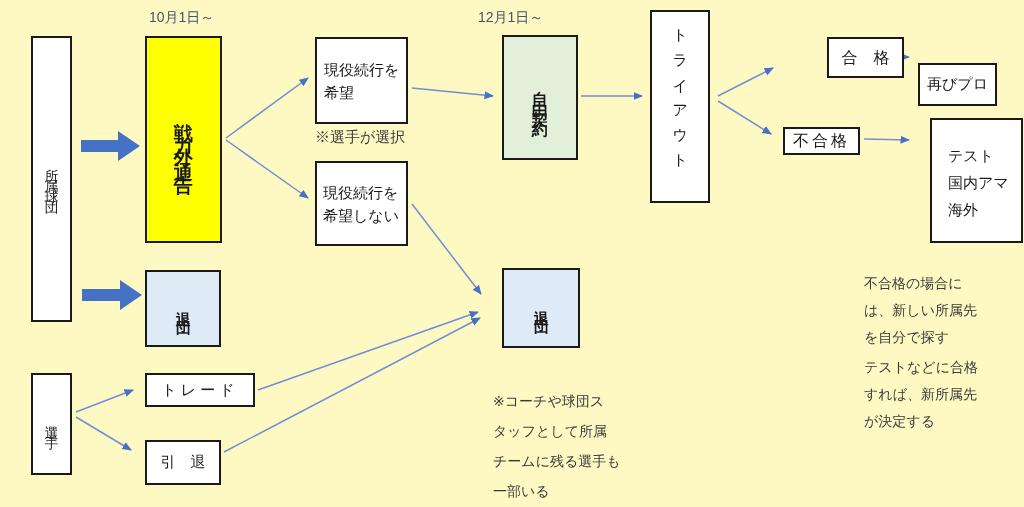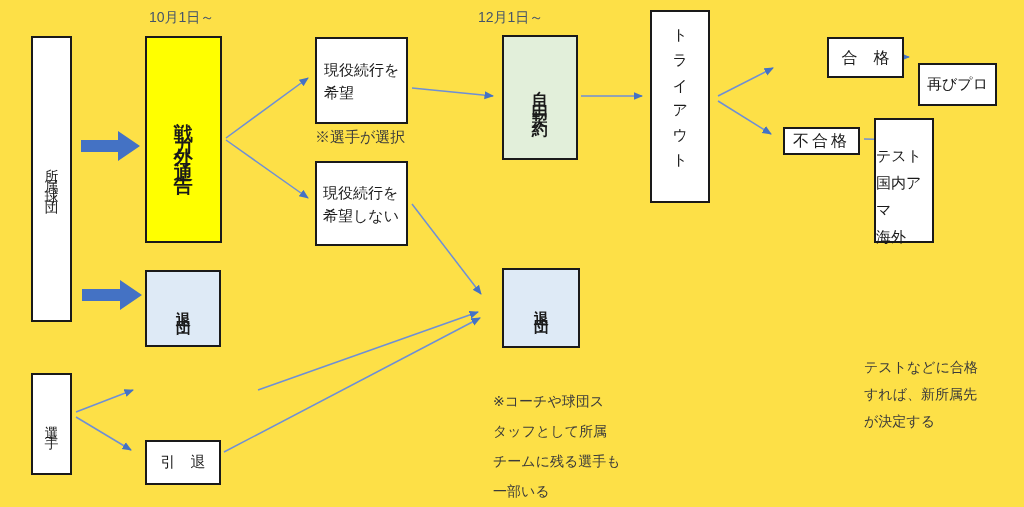--- a/index.html
+++ b/index.html
@@ -1,20 +1,20 @@
 <!DOCTYPE html>
 <html style="--notice-fill: #FFFF00; --free-agent-fill: #E2EFDA; --leave-fill: #DEEAF6; --thick-arrow: #4472C4; --thin-arrow-line: #6E8FD6; --arrow-head: #4472C4; --border-color: #1A1A1A; --box-text: #1A1A1A; --date-text: #44546A; --note-text: #3B3B3B;"><head>
 <meta charset="utf-8">
 <style>
   html, body { margin: 0; padding: 0; background: #ffffff; }
   #stage {
     position: relative;
     width: 1024px;
     height: 507px;
-    background: #fde047;
+    background: #fef9c3;
     font-family: "Liberation Sans", "DejaVu Sans", sans-serif;
     color: var(--box-text, #1a1a1a);
     overflow: hidden;
   }
   #arrow-layer { position: absolute; left: 0; top: 0; pointer-events: none; }
   .thin-line { stroke: var(--thin-arrow-line, #6e8fd6); stroke-width: 1.5; fill: none; }
   .head-shape { fill: var(--arrow-head, #4472C4); }
   .thick-shape { fill: var(--thick-arrow, #4472C4); }
 
   .box {
@@ -58,21 +58,21 @@
   #box-leave2 .vtext { letter-spacing: 9px; }
 
   
   #box-tryout { left: 650px; top: 10px; width: 60px; height: 193px; font-size: 15px; padding-bottom: 26px; }
   #box-tryout .vtext { letter-spacing: 8px; }
 
   
   #box-pass      { left: 827px; top: 37px;  width: 77px; height: 41px;  font-size: 16px; }
   #box-pro-again { left: 918px; top: 35px;  width: 79px; height: 43px;  font-size: 15px; margin-top: 28px; }
   #box-fail      { left: 783px; top: 118px; width: 77px; height: 28px;  font-size: 16px; letter-spacing: 3px; margin-top: 9px; }
-  #box-after-fail{ left: 874px; top: 118px; width: 60px; height: 125px; font-size: 15px; align-items: flex-start; justify-content: flex-start; padding: 22px 2px 0 0; line-height: 27px; text-align: left; }
+  #box-after-fail{ left: 930px; top: 118px; width: 93px; height: 125px; font-size: 15px; align-items: flex-start; justify-content: flex-start; padding: 22px 2px 0 16px; line-height: 27px; text-align: left; }
 
   .date-label { position: absolute; font-size: 14px; color: var(--date-text, #44546a); }
   #label-notice-date { left: 149px; top: 9px; }
   #label-free-date   { left: 478px; top: 9px; }
 
   .note { position: absolute; font-size: 14px; color: var(--note-text, #3b3b3b); line-height: 27px; }
   #note-player-choice { left: 315px; top: 129px; font-size: 15px; line-height: 19px; font-family: Liberation Mono, monospace; }
   #note-staff     { left: 493px; top: 386px; line-height: 30px; }
   #note-fail-case { left: 864px; top: 270px; }
   #note-pass-case { left: 864px; top: 354px; }
@@ -125,20 +125,23 @@
   </div>
 
   <div class="box" id="box-leave1">
     <span class="vtext">退団</span>
   </div>
 
   <div class="box" id="box-player">
     <span class="vtext">選手</span>
   </div>
 
+  <div class="box" id="box-trade">
+    <span>トレード</span>
+  </div>
 
   <div class="box" id="box-retire">
     <span>引　退</span>
   </div>
 
   <div class="box" id="box-wish-continue">
     <span class="pre">現役続行を
 希望</span>
   </div>
 
@@ -176,17 +179,20 @@
   <div class="box" id="box-after-fail">
     <span class="pre">テスト
 国内アマ
 海外</span>
   </div>
 
   <div class="note pre" id="note-staff">※コーチや球団ス
 タッフとして所属
 チームに残る選手も
 一部いる</div>
+  <div class="note pre" id="note-fail-case">不合格の場合に
+は、新しい所属先
+を自分で探す</div>
   <div class="note pre" id="note-pass-case">テストなどに合格
 すれば、新所属先
 が決定する</div>
 
 </div>
 
 </body></html>

